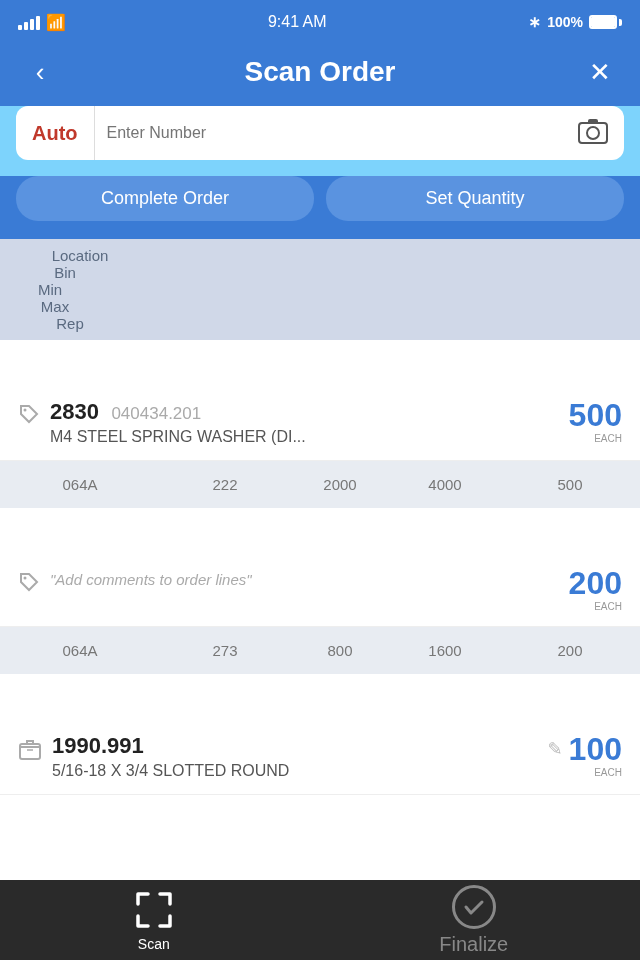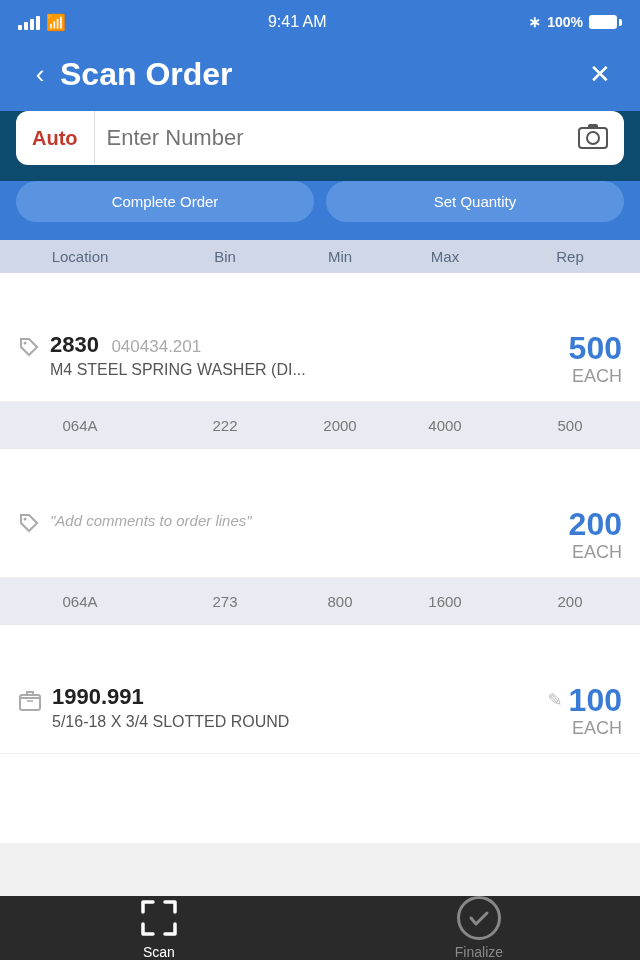--- a/index.html
+++ b/index.html
@@ -44,36 +44,37 @@
     
     .header {
       background: #3a7bd5;
       padding: 12px 20px 18px;
       display: flex;
       align-items: center;
       justify-content: space-between;
     }
     .header-title {
       color: white;
-      font-size: 32px;
+      font-size: 28px;
       font-weight: 600;
       flex: 1;
+      text-align: center;
     }
     .header-back, .header-close {
       color: white;
       font-size: 26px;
       font-weight: 300;
       cursor: pointer;
       width: 40px;
       text-align: center;
     }
 
     
     .search-bar-container {
-      background: #0c4a6e;
+      background: #7dd3fc;
       padding: 0 16px 16px;
     }
     .search-bar {
       background: white;
       border-radius: 12px;
       display: flex;
       align-items: center;
       height: 54px;
       overflow: hidden;
     }
@@ -86,21 +87,21 @@
       height: 100%;
       display: flex;
       align-items: center;
       cursor: pointer;
       white-space: nowrap;
     }
     .search-input {
       flex: 1;
       border: none;
       outline: none;
-      font-size: 22px;
+      font-size: 16px;
       color: #999;
       padding: 0 12px;
       background: transparent;
     }
     .camera-btn {
       padding: 0 16px;
       cursor: pointer;
     }
     .camera-icon-svg {
       width: 30px;
@@ -113,32 +114,33 @@
       padding: 0 16px 18px;
       display: flex;
       gap: 12px;
     }
     .action-btn {
       background: #5a93e0;
       color: white;
       border: none;
       border-radius: 22px;
       padding: 12px 24px;
-      font-size: 15px;
+      font-size: 18px;
       font-weight: 500;
       cursor: pointer;
     }
     .action-btn:first-child { flex: 1; }
     .action-btn:last-child { flex: 1; }
 
     
     .col-headers {
       background: #d0d8e8;
       display: flex;
       padding: 8px 0;
+      flex-direction: column;
     }
     .col-header {
       color: #5a6a80;
       font-size: 15px;
       text-align: center;
     }
     .col-location { width: 160px; }
     .col-bin { width: 130px; }
     .col-min { width: 100px; }
     .col-max { width: 110px; }
@@ -202,21 +204,21 @@
     .item-qty {
       text-align: right;
     }
     .item-qty-num {
       font-size: 32px;
       font-weight: 600;
       color: #3a7bd5;
       line-height: 1;
     }
     .item-qty-unit {
-      font-size: 18px;
+      font-size: 10px;
       color: #999;
       text-align: right;
       margin-top: 2px;
     }
 
     
     .row-details {
       background: #e8ecf2;
       display: flex;
       padding: 15px 0;
@@ -237,21 +239,21 @@
       display: flex;
       align-items: center;
       gap: 6px;
     }
 
     
     .bottom-nav {
       position: absolute;
       bottom: 0;
       width: 640px;
-      height: 64px;
+      height: 80px;
       background: #2a2a2a;
       display: flex;
       align-items: center;
       justify-content: space-around;
     }
     .nav-item {
       display: flex;
       flex-direction: column;
       align-items: center;
       gap: 4px;
@@ -269,21 +271,21 @@
       border: 3px solid #888;
       border-radius: 50%;
       display: flex;
       align-items: center;
       justify-content: center;
       color: #888;
       font-size: 22px;
     }
     .nav-label-dim {
       color: #888;
-      font-size: 14px;
+      font-size: 20px;
     }
 
     
     .signal-bars {
       display: flex;
       align-items: flex-end;
       gap: 2px;
       height: 16px;
     }
     .bar {

